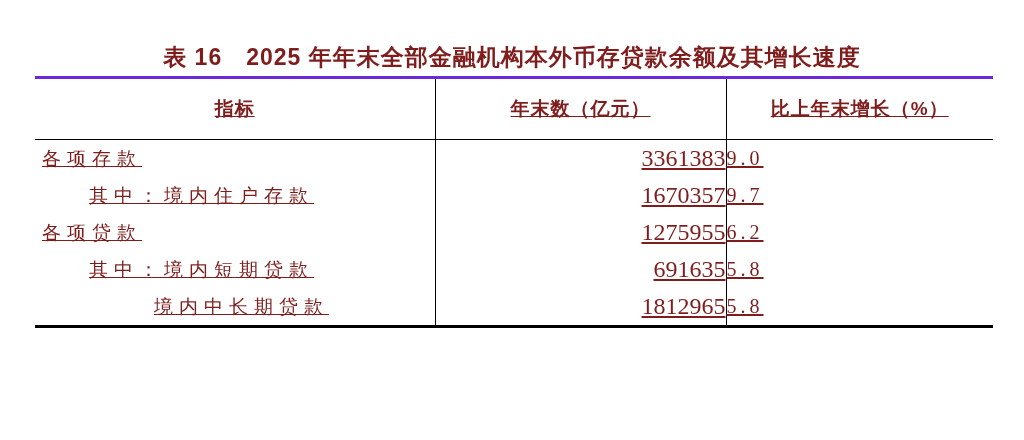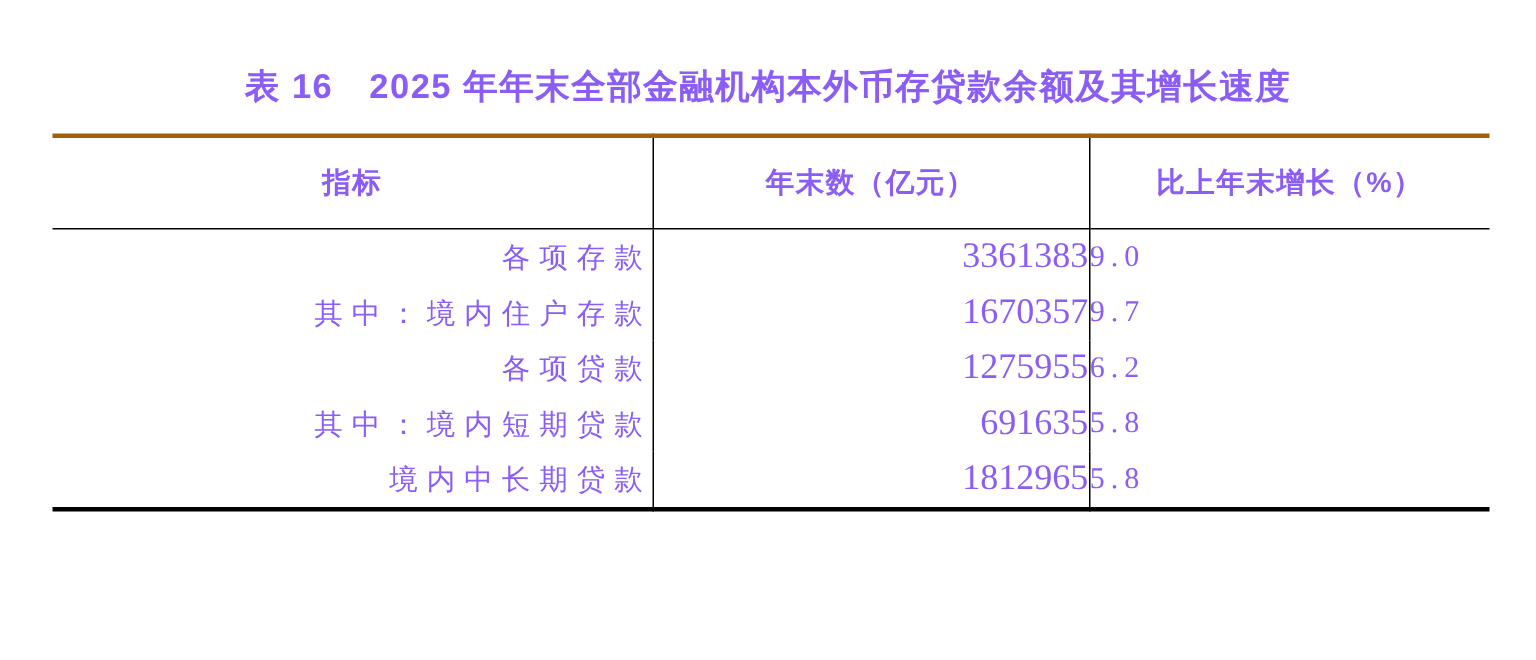--- a/index.html
+++ b/index.html
@@ -5,45 +5,46 @@
   html, body {
     margin: 0;
     padding: 0;
     background: #ffffff;
   }
   .page {
     position: relative;
     width: 1024px;
     height: 440px;
     background: #ffffff;
-    color: #8b5cf6;
+    color: #7f1d1d;
     overflow: hidden;
   }
   .doc-title {
     position: absolute;
     top: 42px;
     left: 0;
     right: 0;
     margin: 0;
     text-align: center;
     font-family: "Liberation Sans", "DejaVu Sans", sans-serif;
     font-weight: bold;
     font-size: 23px;
     letter-spacing: 1px;
     white-space: nowrap;
   }
   table.stats-table {
     position: absolute;
     left: 35px;
-    top: 89px;
+    top: 76px;
     width: 958px;
     border-collapse: collapse;
     table-layout: fixed;
-    border-top: 3px solid #a16207;
+    border-top: 3px solid #6d28d9;
     border-bottom: 3px solid #000000;
+    text-decoration: underline;
   }
   col.c-indicator { width: 400px; }
   col.c-amount    { width: 291px; }
   col.c-growth    { width: 267px; }
 
   .stats-table thead th {
     height: 60px;
     border-bottom: 1.5px solid #000000;
     font-family: "Liberation Sans", "DejaVu Sans", sans-serif;
     font-weight: bold;
@@ -60,21 +61,21 @@
     font-family: "Liberation Serif", "DejaVu Serif", serif;
     font-size: 19px;
     white-space: nowrap;
   }
   
   .stats-table .v-sep {
     border-left: 1.5px solid #000000;
     border-right: 1.5px solid #000000;
   }
   td.ind {
-    text-align: right;
+    text-align: left;
     letter-spacing: 6px;
   }
   td.ind-0 { padding-left: 7px;   }
   td.ind-1 { padding-left: 54px;  }
   td.ind-2 { padding-left: 119px; }
   td.ind-3 { padding-left: 166px; }
 
   td.num {
     text-align: right;
     font-size: 24px;

